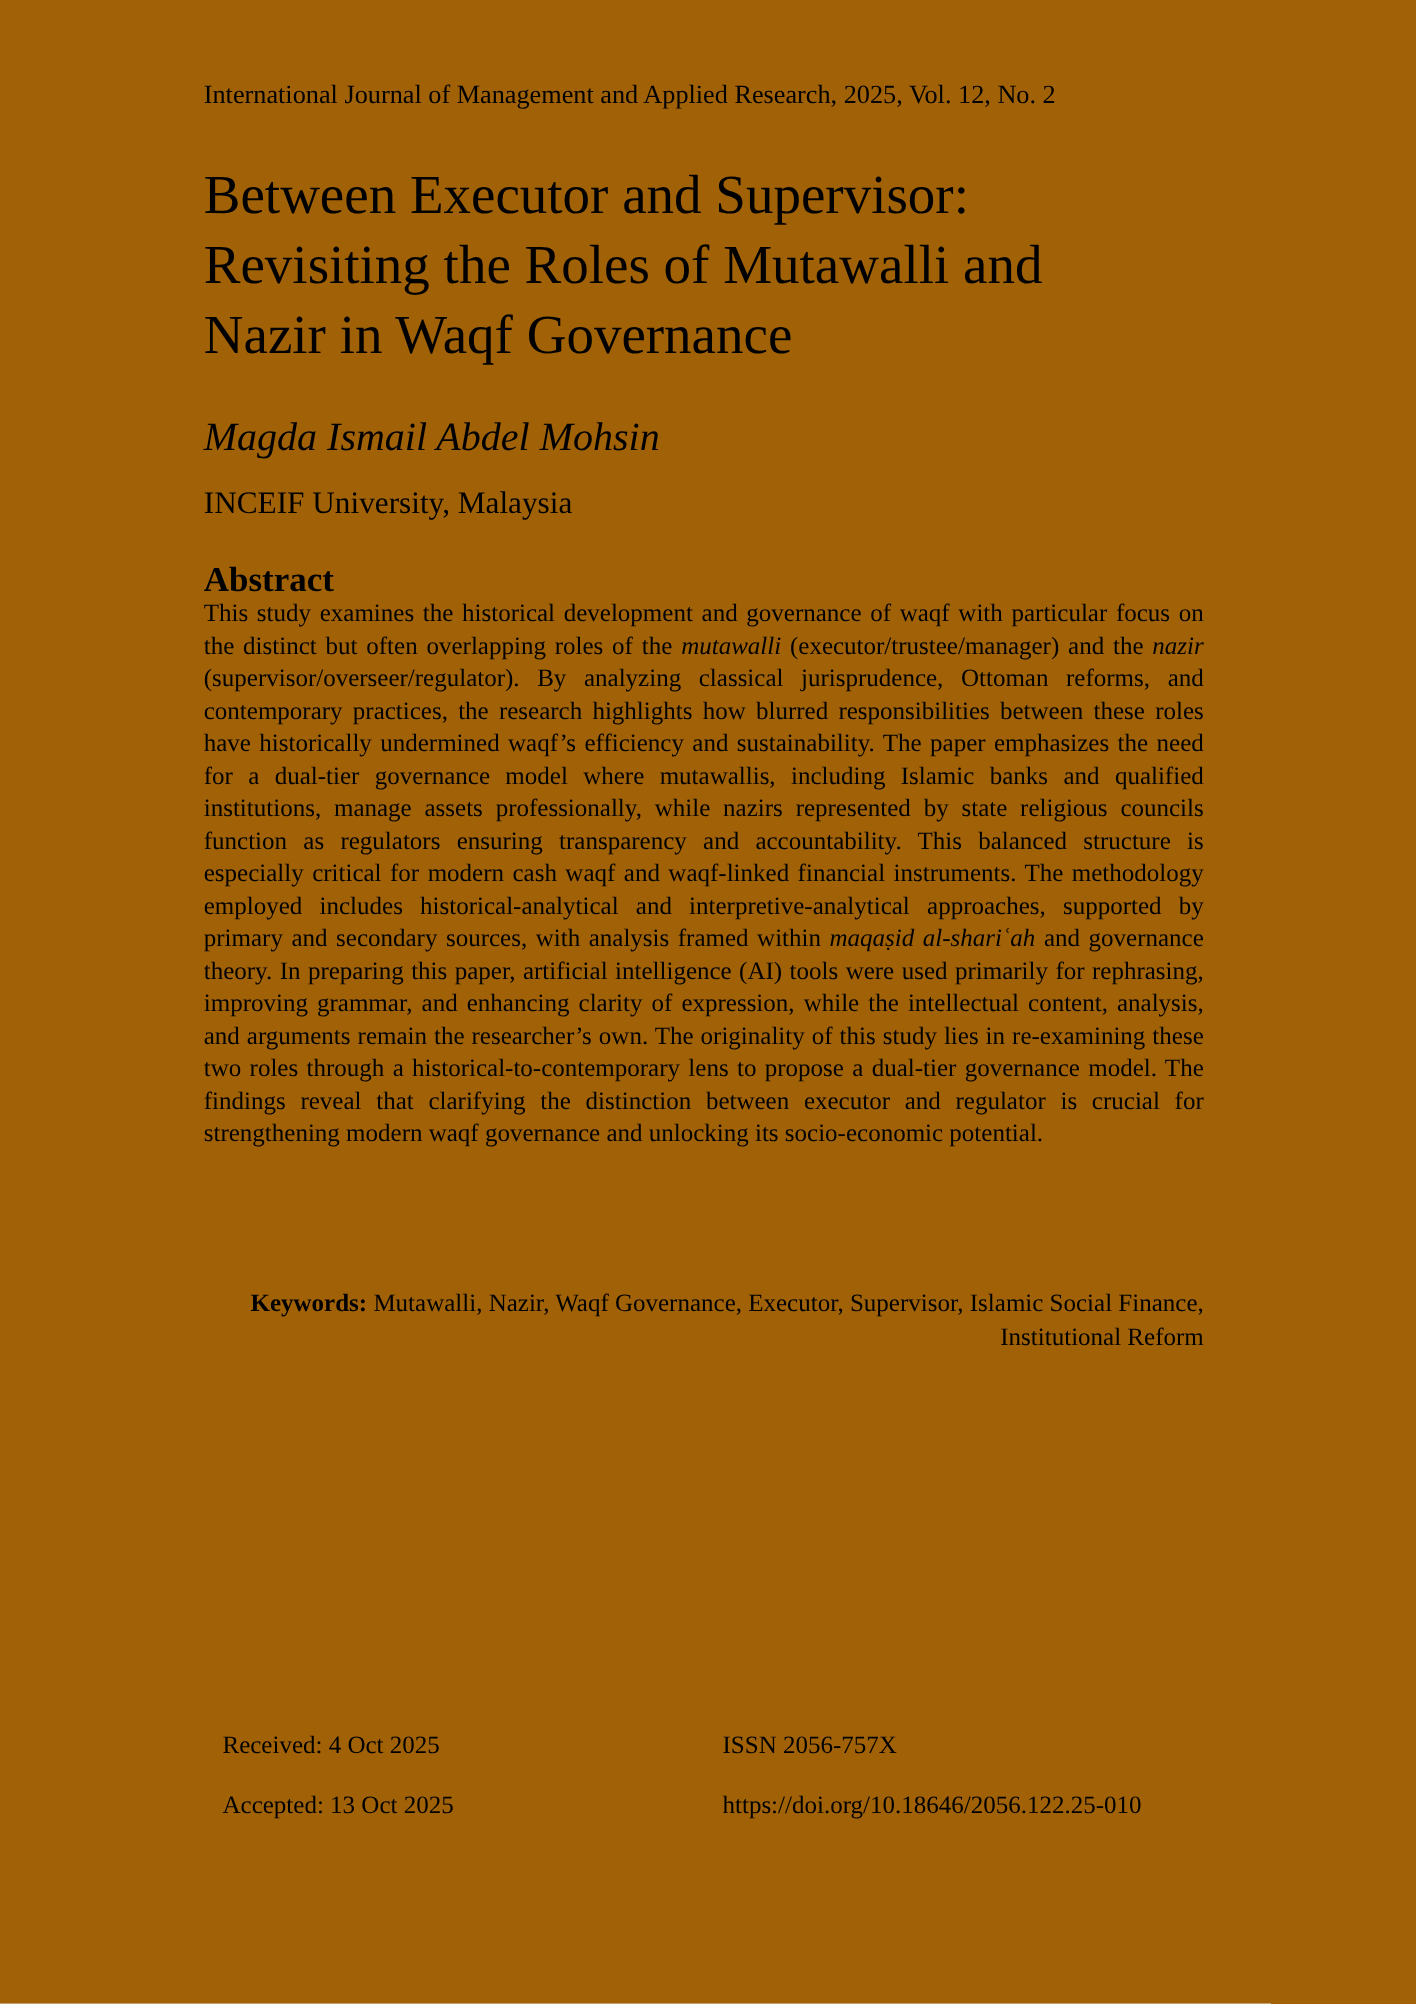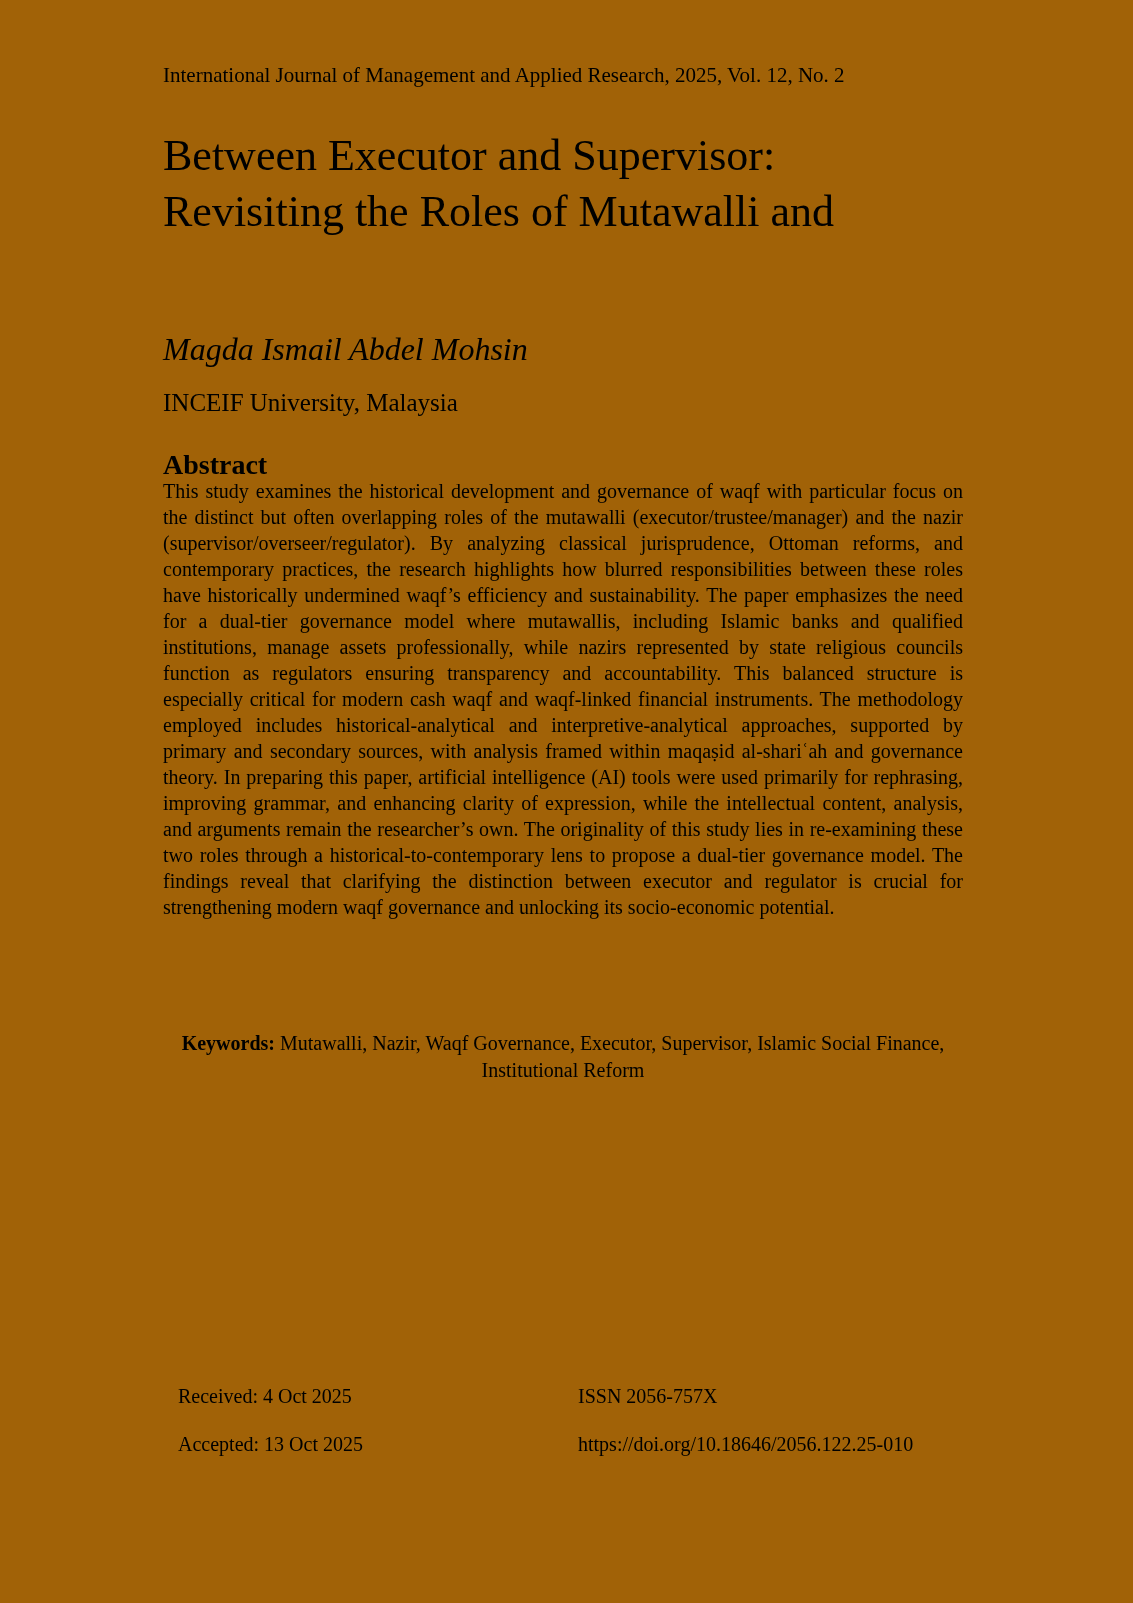--- a/index.html
+++ b/index.html
@@ -65,48 +65,50 @@
     line-height: 26px;
     margin: 0;
   }
   .abstract-body {
     font-size: 20px;
     line-height: 26px;
     text-align: justify;
     margin: 0;
   }
   .abstract-body .italic {
+    font-style: italic;
   }
   .keywords-block {
     position: absolute;
     left: 163px;
     top: 1030px;
     width: 800px;
     font-size: 20px;
     line-height: 27px;
-    text-align: center;
+    text-align: right;
   }
   .keywords-label {
     font-weight: bold;
   }
   .footer-row-received { position: absolute; left: 178px; top: 1385px; font-size: 20px; }
   .footer-row-accepted { position: absolute; left: 178px; top: 1433px; font-size: 20px; }
   .footer-issn         { position: absolute; left: 578px; top: 1385px; font-size: 20px; }
   .footer-doi          { position: absolute; left: 578px; top: 1433px; font-size: 20px; color: #000000; text-decoration: none; }
 </style>
 </head>
 <body>
 
 <div class="page">
 
   <div class="journal-header">International Journal of Management and Applied Research, 2025, Vol. 12, No. 2</div>
 
   <h1 class="title">
     <div>Between Executor and Supervisor:</div>
     <div>Revisiting the Roles of Mutawalli and</div>
+    <div>Nazir in Waqf Governance</div>
   </h1>
 
   <div class="author">Magda Ismail Abdel Mohsin</div>
 
   <div class="affiliation">INCEIF University, Malaysia</div>
 
   <div class="abstract-block">
     <div class="abstract-heading">Abstract</div>
     <p class="abstract-body"><span>This study examines the historical development and governance of waqf with particular focus on the distinct but often overlapping roles of the </span><span class="italic">mutawalli</span><span> (executor/trustee/manager) and the </span><span class="italic">nazir</span><span> (supervisor/overseer/regulator). By analyzing classical jurisprudence, Ottoman reforms, and contemporary practices, the research highlights how blurred responsibilities between these roles have historically undermined waqf’s efficiency and sustainability. The paper emphasizes the need for a dual-tier governance model where mutawallis, including Islamic banks and qualified institutions, manage assets professionally, while nazirs represented by state religious councils function as regulators ensuring transparency and accountability. This balanced structure is especially critical for modern cash waqf and waqf-linked financial instruments. The methodology employed includes historical-analytical and interpretive-analytical approaches, supported by primary and secondary sources, with analysis framed within </span><span class="italic">maqaṣid al-shariʿah</span><span> and governance theory. In preparing this paper, artificial intelligence (AI) tools were used primarily for rephrasing, improving grammar, and enhancing clarity of expression, while the intellectual content, analysis, and arguments remain the researcher’s own. The originality of this study lies in re-examining these two roles through a historical-to-contemporary lens to propose a dual-tier governance model. The findings reveal that clarifying the distinction between executor and regulator is crucial for strengthening modern waqf governance and unlocking its socio-economic potential.</span></p>
   </div>

